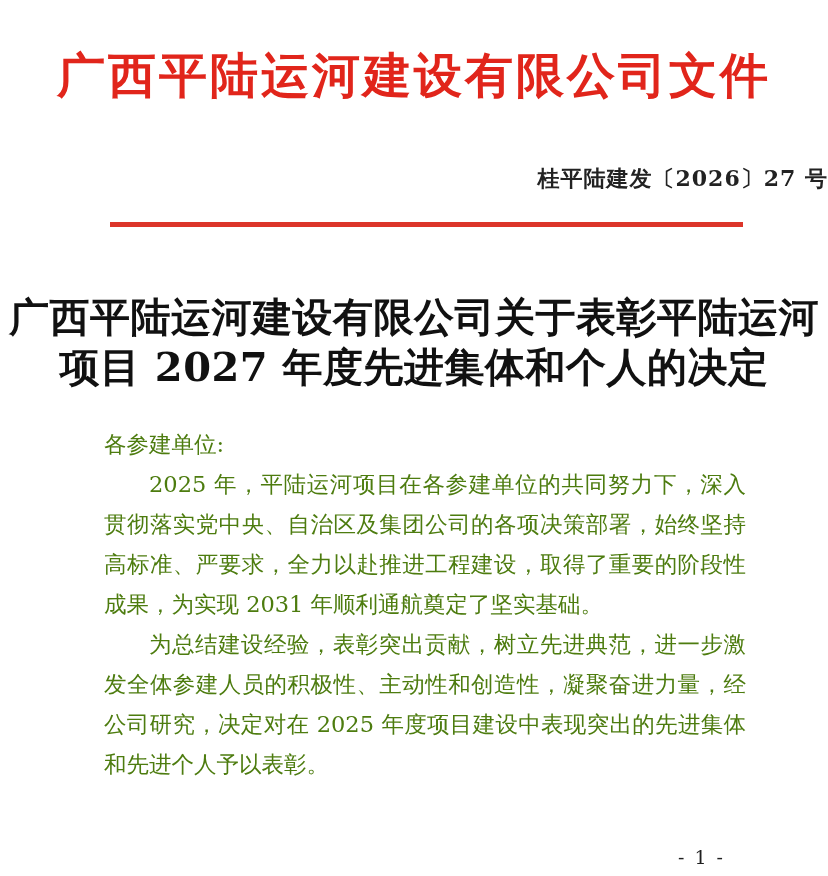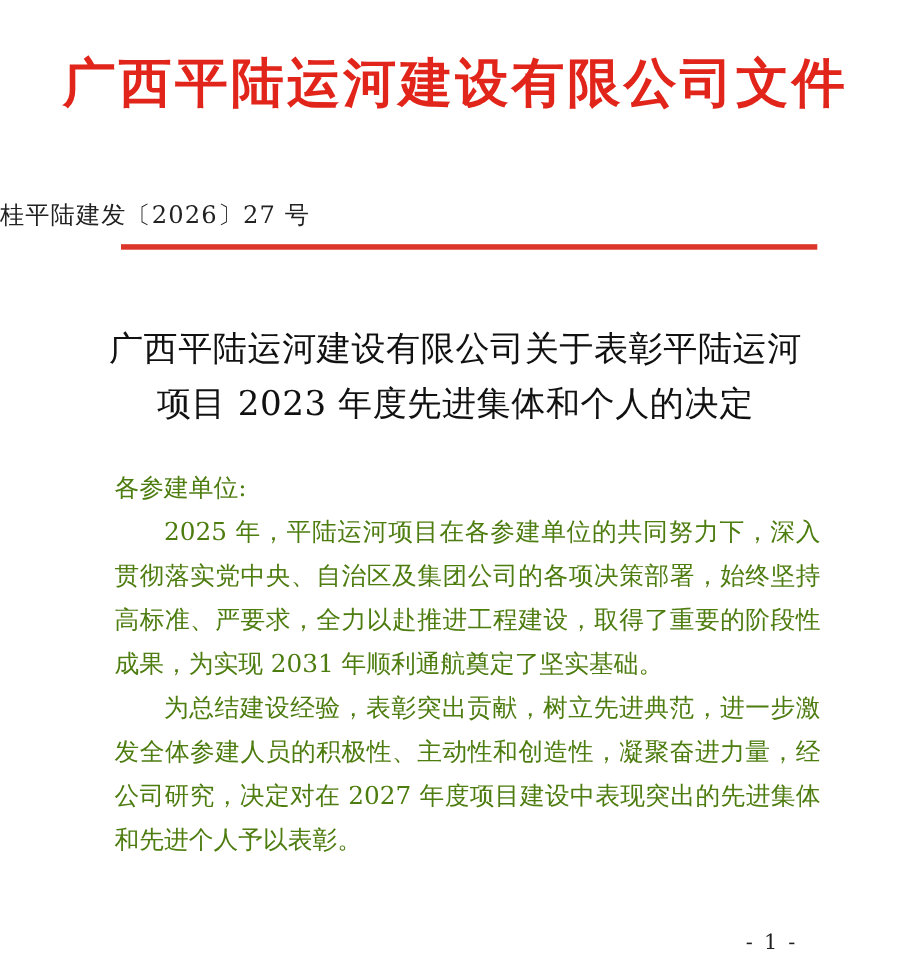--- a/index.html
+++ b/index.html
@@ -24,46 +24,47 @@
     margin: 0;
     text-align: center;
     font-size: 48px;
     font-weight: 700;
     letter-spacing: 3px;
     white-space: nowrap;
     color: #e1251b;
   }
   .doc-number {
     position: absolute;
-    top: 181px;
+    top: 164px;
     left: 0;
     width: 100%;
-    text-align: left;
+    text-align: right;
     font-size: 22px;
     letter-spacing: 1px;
     color: #222222;
     white-space: nowrap;
+    font-weight: bold;
   }
   .red-divider {
     position: absolute;
     top: 222px;
     left: 110px;
     width: 633px;
     height: 5px;
     background: #dc352a;
   }
   .doc-title {
     position: absolute;
     top: 292px;
     left: 0;
     width: 100%;
     margin: 0;
     text-align: center;
-    font-size: 31px;
-    font-weight: 400;
+    font-size: 40px;
+    font-weight: 700;
     line-height: 50px;
     letter-spacing: 0.5px;
     color: #111111;
   }
   .doc-title .title-line {
     display: block;
     white-space: nowrap;
   }
   .body-text {
     position: absolute;
@@ -98,24 +99,24 @@
 <div class="page">
 
   <h1 class="header-title">广西平陆运河建设有限公司文件</h1>
 
   <div class="doc-number">桂平陆建发〔2026〕27 号</div>
 
   <div class="red-divider"></div>
 
   <h2 class="doc-title">
     <span class="title-line">广西平陆运河建设有限公司关于表彰平陆运河</span>
-    <span class="title-line">项目 2023 年度先进集体和个人的决定</span>
+    <span class="title-line">项目 2027 年度先进集体和个人的决定</span>
   </h2>
 
   <div class="body-text">
     <div class="salutation">各参建单位:</div>
     <p class="para">2025 年，平陆运河项目在各参建单位的共同努力下，深入贯彻落实党中央、自治区及集团公司的各项决策部署，始终坚持高标准、严要求，全力以赴推进工程建设，取得了重要的阶段性成果，为实现 2031 年顺利通航奠定了坚实基础。</p>
-    <p class="para">为总结建设经验，表彰突出贡献，树立先进典范，进一步激发全体参建人员的积极性、主动性和创造性，凝聚奋进力量，经公司研究，决定对在 2027 年度项目建设中表现突出的先进集体和先进个人予以表彰。</p>
+    <p class="para">为总结建设经验，表彰突出贡献，树立先进典范，进一步激发全体参建人员的积极性、主动性和创造性，凝聚奋进力量，经公司研究，决定对在 2025 年度项目建设中表现突出的先进集体和先进个人予以表彰。</p>
   </div>
 
   <div class="page-number">- 1 -</div>
 
 </div>
 
 </body></html>

